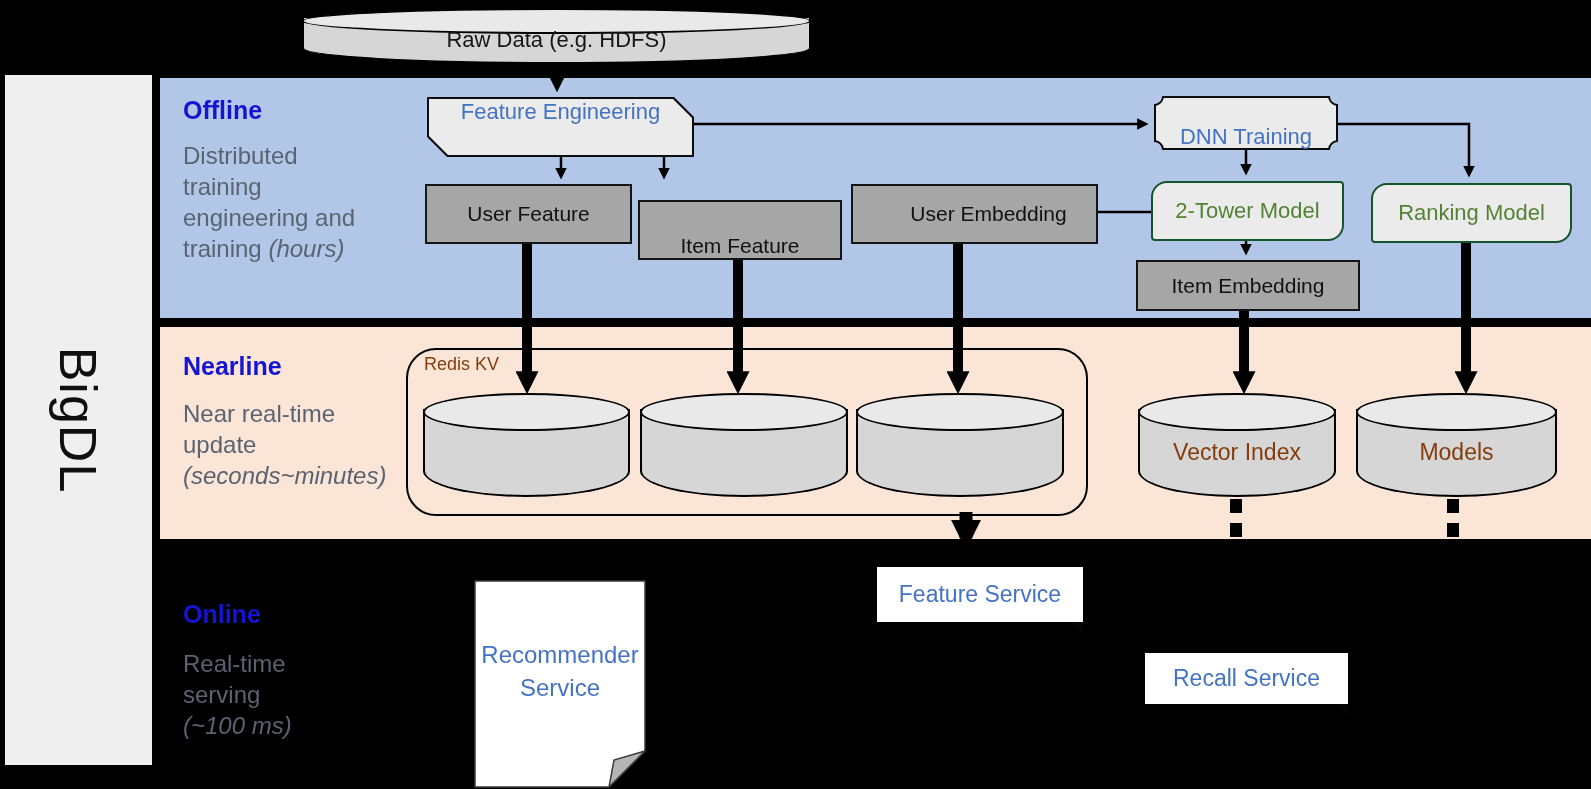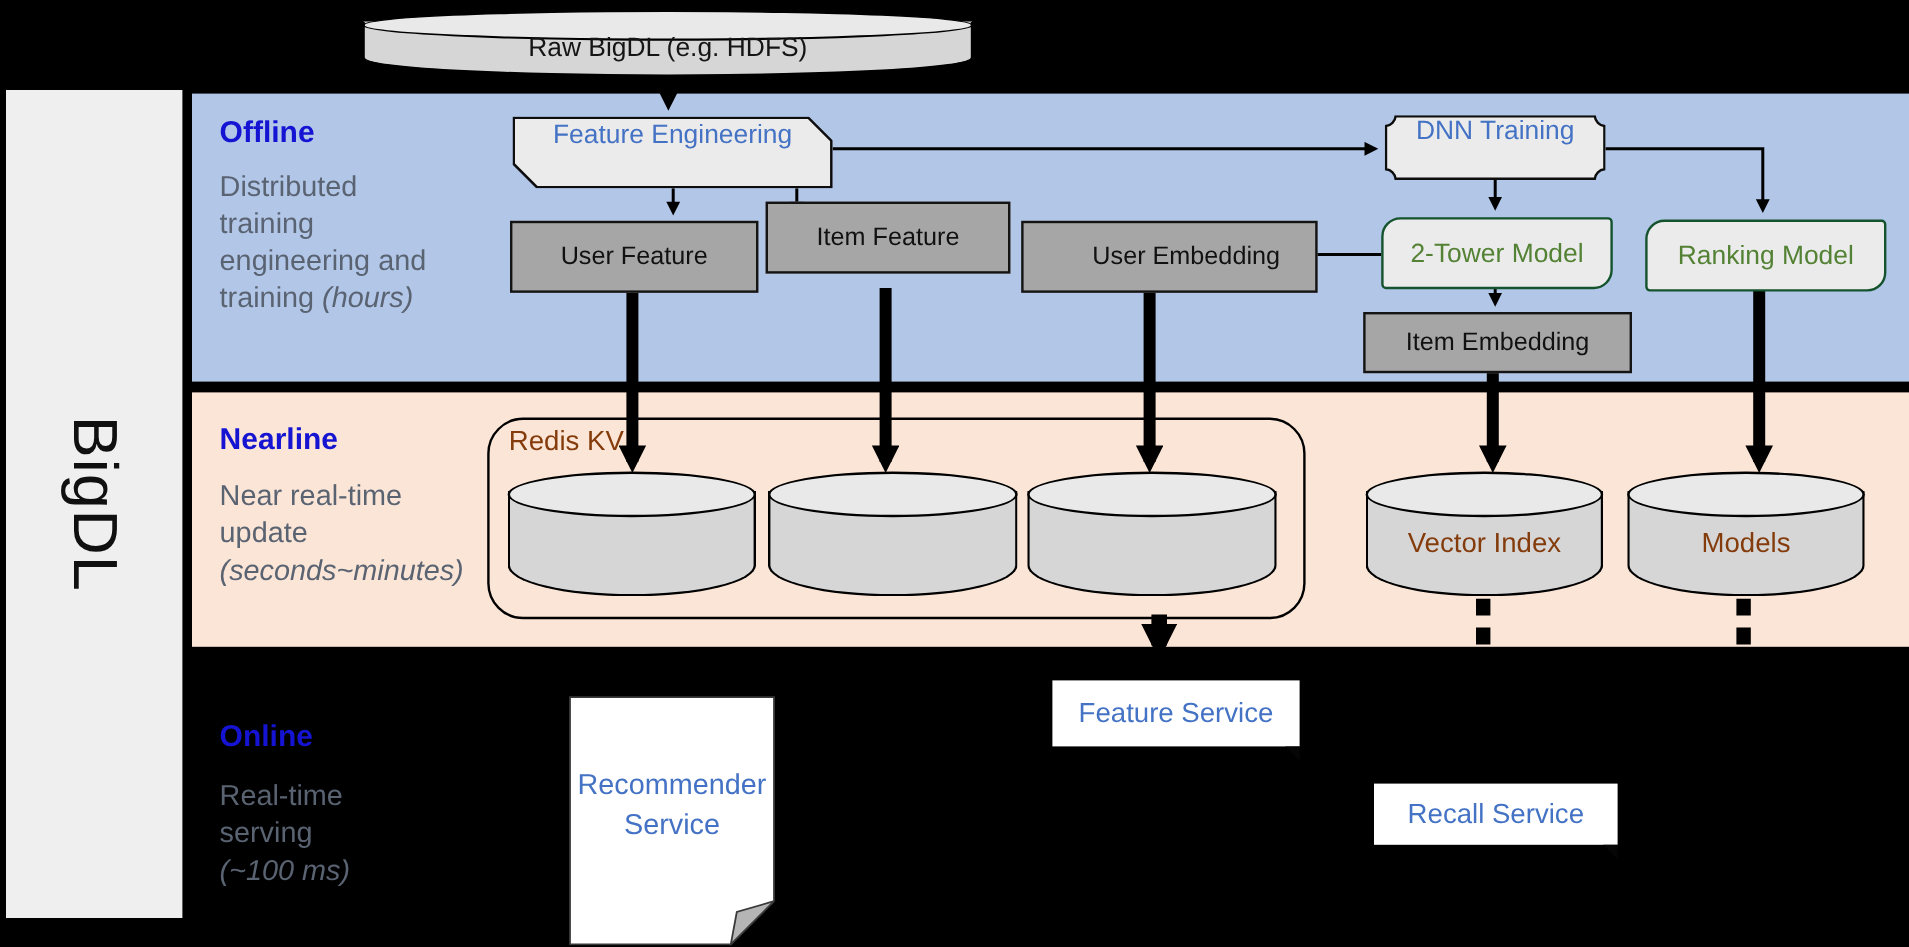--- a/index.html
+++ b/index.html
@@ -22,34 +22,34 @@
   .node{position:absolute;display:flex;align-items:center;justify-content:center;text-align:center;z-index:4;}
   .graybox{background:#a6a6a6;border:2.5px solid #141414;color:#111;font-size:21px;}
   .lightbox{background:#ebebeb;border:2px solid #14532d;}
   .fe-shape{background:#0d0d0d;clip-path:polygon(0 0,calc(100% - 20px) 0,100% 20px,100% 100%,20px 100%,0 calc(100% - 20px));}
   .fe-inner{position:absolute;left:2px;top:2px;right:2px;bottom:2px;background:#ebebeb;
     clip-path:polygon(0 0,calc(100% - 19px) 0,100% 19px,100% 100%,19px 100%,0 calc(100% - 19px));
     display:flex;align-items:flex-start;justify-content:center;}
   .blue-label{color:#4472c4;font-size:22px;}
   .green-label{color:#548235;font-size:22px;}
   .altround{border-radius:16px 4px 16px 4px;}
-  .plaque-text{position:absolute;left:0;top:0;right:0;bottom:0;display:flex;align-items:flex-start;justify-content:center;}
+  .plaque-text{position:absolute;left:0;top:0;right:0;bottom:0;display:flex;align-items:flex-end;justify-content:center;}
   
   .cyl{position:absolute;z-index:4;}
   .cyl .cbody{position:absolute;left:0;right:0;top:16px;bottom:0;background:#d6d6d6;border:2.5px solid #000;border-top:none;
     border-radius:0 0 50% 50%/0 0 26px 26px;}
   .cyl .ctop{position:absolute;left:0;right:0;top:0;height:34px;background:#e9e9e9;border:2.5px solid #000;border-radius:50%;}
   .cyl .clabel{position:absolute;left:0;right:0;top:44%;text-align:center;color:#843c0c;font-size:23px;}
   #raw-cyl .cbody{top:10px;border-radius:0 0 50% 50%/0 0 16px 16px;}
   #raw-cyl .ctop{height:22px;}
   #raw-cyl .clabel{color:#151515;top:34%;font-size:22px;}
   
   #redis-box{position:absolute;left:406px;top:348px;width:678px;height:164px;border:2.5px solid #000;
     border-radius:30px;z-index:3;}
-  #redis-label{position:absolute;left:424px;top:354px;color:#843c0c;font-size:23px;z-index:4;}
+  #redis-label{position:absolute;left:424px;top:354px;color:#843c0c;font-size:18px;z-index:4;}
   
   .svc{position:absolute;background:#fff;display:flex;align-items:center;justify-content:center;
     color:#4472c4;font-size:23px;z-index:4;}
   .svc .fold{position:absolute;right:0;bottom:-12px;width:0;height:0;
     border-top:12px solid #060606;border-left:12px solid transparent;}
   
   #doc{position:absolute;left:474px;top:580px;width:172px;height:208px;z-index:4;}
   #doc .doc-text{position:absolute;left:0;right:0;top:58px;text-align:center;color:#4472c4;font-size:24px;line-height:33px;}
   
   #wires{position:absolute;left:0;top:0;z-index:3;pointer-events:none;}
@@ -84,21 +84,21 @@
   <div class="lane-title" style="left:183px;top:600px;">Online</div>
   <div class="lane-desc" style="left:183px;top:648px;width:220px;">
     <div>Real-time</div>
     <div>serving</div>
     <div class="it">(~100 ms)</div>
   </div>
 
   <div class="cyl" id="raw-cyl" style="left:302px;top:8px;width:509px;height:56px;">
     <div class="cbody"></div>
     <div class="ctop"></div>
-    <div class="clabel">Raw BigDL (e.g. HDFS)</div>
+    <div class="clabel">Raw Data (e.g. HDFS)</div>
   </div>
 
   <svg id="wires" width="1591" height="789" viewBox="0 0 1591 789">
     <defs>
       <marker id="ah" viewBox="0 0 10 10" refX="6" refY="5" markerWidth="5" markerHeight="4.6" orient="auto">
         <path d="M0,0 L10,5 L0,10 Z" fill="#000"></path>
       </marker>
       <marker id="ahBig" viewBox="0 0 10 10" refX="6" refY="5" markerWidth="2.6" markerHeight="2.3" orient="auto">
         <path d="M0,0 L10,5 L0,10 Z" fill="#000"></path>
       </marker>
@@ -133,21 +133,21 @@
 
   <div class="node fe-shape" style="left:427px;top:97px;width:267px;height:60px;">
     <div class="fe-inner">
       <span class="blue-label">Feature Engineering</span>
     </div>
   </div>
 
   <div class="node graybox" style="left:425px;top:184px;width:203px;height:56px;">
     <span>User Feature</span>
   </div>
-  <div class="node graybox" style="left:638px;top:168px;width:200px;height:56px;">
+  <div class="node graybox" style="left:638px;top:200px;width:200px;height:56px;align-items:flex-end;">
     <span>Item Feature</span>
   </div>
   <div class="node graybox" style="left:851px;top:184px;width:215px;height:56px;padding-left:28px;">
     <span>User Embedding</span>
   </div>
 
   <div class="node" style="left:1154px;top:96px;width:184px;height:54px;">
     <svg width="184" height="54" viewBox="0 0 184 54">
       <path d="M9,1 H175 A9,9 0 0 0 183,9 V45 A9,9 0 0 0 175,53 H9 A9,9 0 0 0 1,45 V9 A9,9 0 0 0 9,1 Z" fill="#ebebeb" stroke="#0d0d0d" stroke-width="2"></path>
     </svg>
@@ -180,21 +180,21 @@
   <div class="cyl" style="left:856px;top:393px;width:208px;height:104px;">
     <div class="cbody"></div>
       <div class="ctop"></div>
   </div>
 
   <div class="cyl" style="left:1138px;top:393px;width:198px;height:104px;">
     <div class="cbody"></div>
       <div class="ctop"></div>
     <div class="clabel">Vector Index</div>
   </div>
-  <div class="cyl" style="left:1356px;top:393px;width:198px;height:104px;">
+  <div class="cyl" style="left:1356px;top:393px;width:169px;height:104px;padding-left:32px;">
     <div class="cbody"></div>
       <div class="ctop"></div>
     <div class="clabel">Models</div>
   </div>
 
   <div id="doc">
     <svg width="172" height="208" viewBox="0 0 172 208">
       <path d="M1,1 H171 V171 L135,207 H1 Z" fill="#ffffff" stroke="#3a3a3a" stroke-width="1.5"></path>
       <path d="M135,207 L171,171 L140,180 Z" fill="#b5b5b5" stroke="#3a3a3a" stroke-width="1.5"></path>
     </svg>

